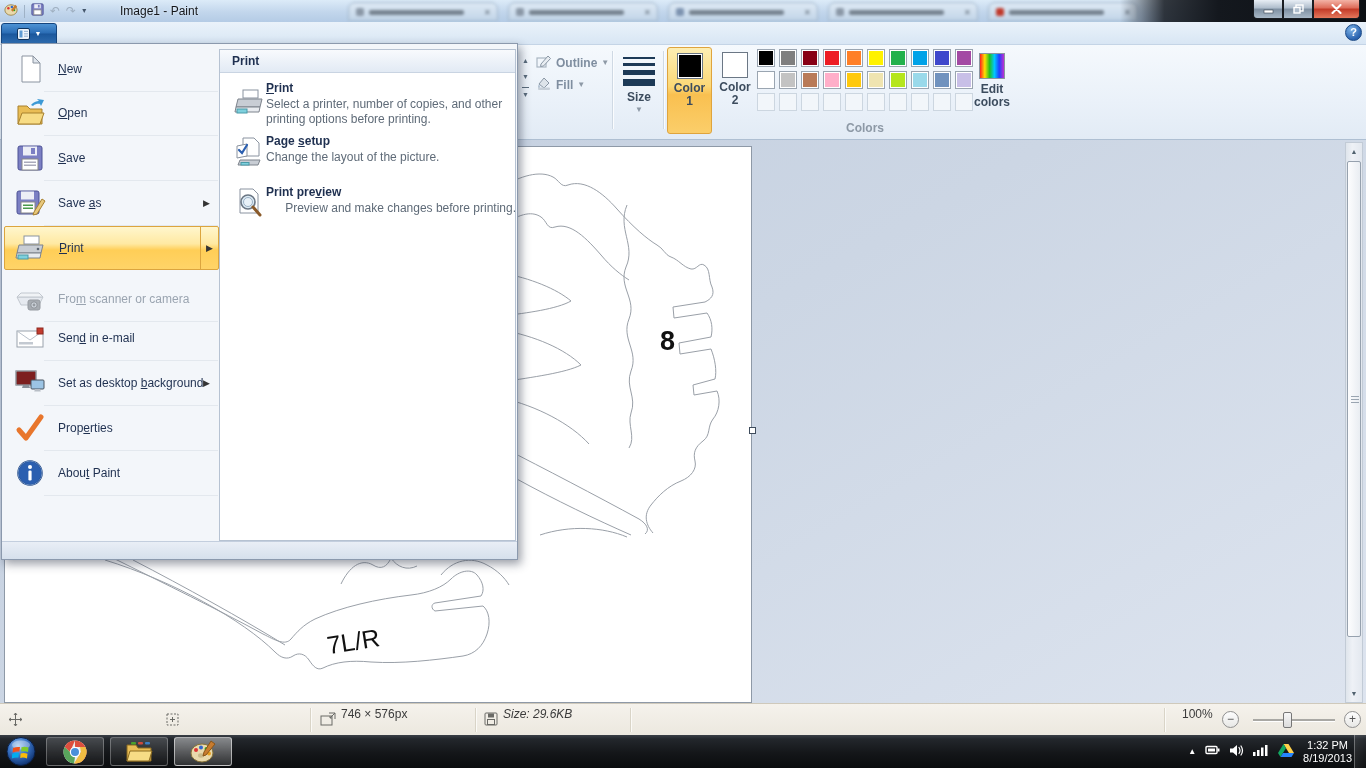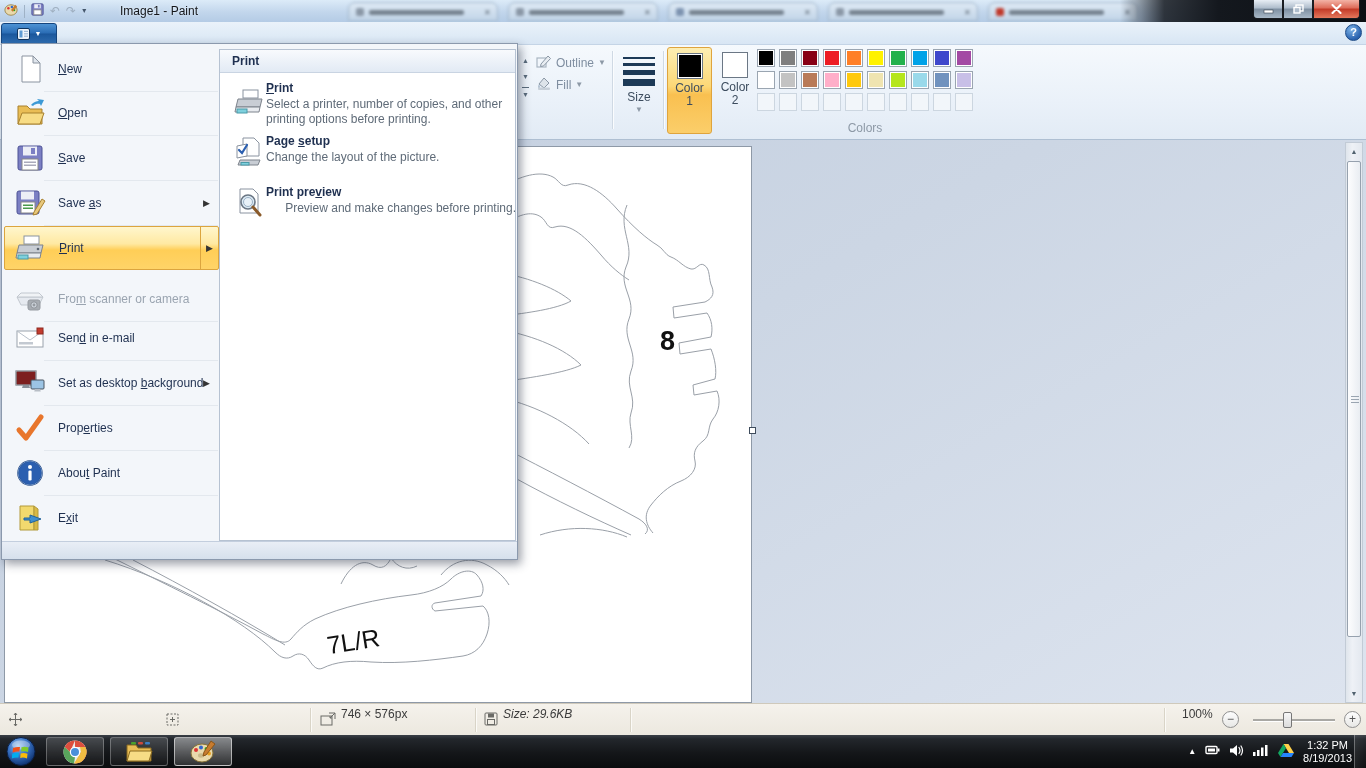--- a/index.html
+++ b/index.html
@@ -35,21 +35,21 @@
   .wbtn svg{display:block;}
 
   
   #tabrow{left:0;top:22px;width:1366px;height:23px;
     background:linear-gradient(180deg,#eaf2fa,#d8e6f4);border-bottom:1px solid #c4d4e6;box-sizing:border-box;}
   #file-btn{left:1px;top:23px;width:56px;height:21px;border-radius:3px 3px 0 0;
     background:linear-gradient(180deg,#4e93d4 0%,#2a6cb4 48%,#1a569b 52%,#2f6fb4 100%);
     border:1px solid #15457e;box-sizing:border-box;display:flex;align-items:center;justify-content:center;gap:5px;}
   #ribbon-body{left:0;top:45px;width:1366px;height:95px;
     background:linear-gradient(180deg,#f5f9fd 0%,#eaf1f9 60%,#e2ebf5 100%);
-    border-bottom:1px solid #aebfd2;box-sizing:border-box;}
+    border-bottom:1px solid #aebfd2;box-sizing:border-box;font-weight:bold;}
   .rdiv{position:absolute;top:6px;width:1px;height:78px;background:#cfd9e4;box-shadow:1px 0 0 #fafcfe;}
   .ribbon-txt{color:#7f8ea0;font-size:12px;}
   .caret{font-size:8px;color:#8d99a6;}
   #shape-scroll{left:519px;top:10px;width:13px;height:60px;display:flex;flex-direction:column;gap:4px;align-items:center;}
   #shape-scroll span{font-size:7px;color:#5a6b7c;line-height:12px;}
   .tool-row{position:absolute;display:flex;align-items:center;gap:4px;}
   #size-grp{left:616px;top:4px;width:46px;height:86px;text-align:center;}
   .sizebars{margin:8px auto 0;width:34px;}
   .sizebars div{background:#1d3a57;margin:4px auto;}
   #color1-btn{left:667px;top:2px;width:45px;height:87px;border-radius:3px;
@@ -310,20 +310,25 @@
         <div class="well empty" style="left: 44px; top: 44px;"></div>
         <div class="well empty" style="left: 66px; top: 44px;"></div>
         <div class="well empty" style="left: 88px; top: 44px;"></div>
         <div class="well empty" style="left: 110px; top: 44px;"></div>
         <div class="well empty" style="left: 132px; top: 44px;"></div>
         <div class="well empty" style="left: 154px; top: 44px;"></div>
         <div class="well empty" style="left: 176px; top: 44px;"></div>
         <div class="well empty" style="left: 198px; top: 44px;"></div>
       </div>
 
+    <div class="abs" id="editcolors">
+      <div id="rainbow"></div>
+      <div class="cbl">Edit</div>
+      <div class="cbl">colors</div>
+    </div>
 
     <div class="abs" id="colors-caption">Colors</div>
   </div>
   <div class="abs" id="help-btn">?</div>
 
   <div class="abs" id="canvas-area">
     <div class="abs" id="paper">
       <svg width="746" height="555" viewBox="0 0 746 555" style="display:block">
         <g fill="none" stroke="#9aa0a8" stroke-width="1">
 
@@ -488,30 +493,20 @@
             <circle cx="16" cy="16" r="12" fill="#2b5fb0" stroke="#1b3e78" stroke-width="1.5"></circle>
             <circle cx="16" cy="16" r="12" fill="none" stroke="#7ea4d8" stroke-width=".8"></circle>
             <circle cx="16" cy="10" r="2" fill="#fff"></circle>
             <rect x="14.4" y="13.5" width="3.2" height="10" rx="1.2" fill="#fff"></rect>
           </svg>
       </span>
       <span class="mi-lb"><span>Abou</span><span class="key">t</span><span> Paint</span></span>
       <span class="sep"></span>
     </div>
 
-    <div class="mi" style="top:452px;">
-      <span class="mi-ic">
-        <svg viewBox="0 0 32 32">
-            <path d="M6 4 H20 V28 H6 Z" fill="#f2d96e" stroke="#b29a3a"></path>
-            <path d="M20 4 L24 7 V28 L20 28 Z" fill="#d9b945" stroke="#b29a3a"></path>
-            <path d="M16 13 L27 17 L16 21 V18 H10 V16 H16 Z" fill="#3e8fd0" stroke="#23639a"></path>
-          </svg>
-      </span>
-      <span class="mi-lb"><span>E</span><span class="key">x</span><span>it</span></span>
-    </div>
 
     <div id="print-submenu">
       <div id="sub-header">Print</div>
 
       <div class="smi">
         <span class="smi-ic" style="top:36px;">
           <svg viewBox="0 0 32 32">
               <rect x="9" y="4" width="15" height="8" fill="#fff" stroke="#8a93a0"></rect>
               <path d="M4 13 H28 L26 21 H2 Z" fill="#c8cdd4" stroke="#7d838c"></path>
               <path d="M2 21 H26 L25 26 H1 Z" fill="#e8ebef" stroke="#7d838c"></path>

